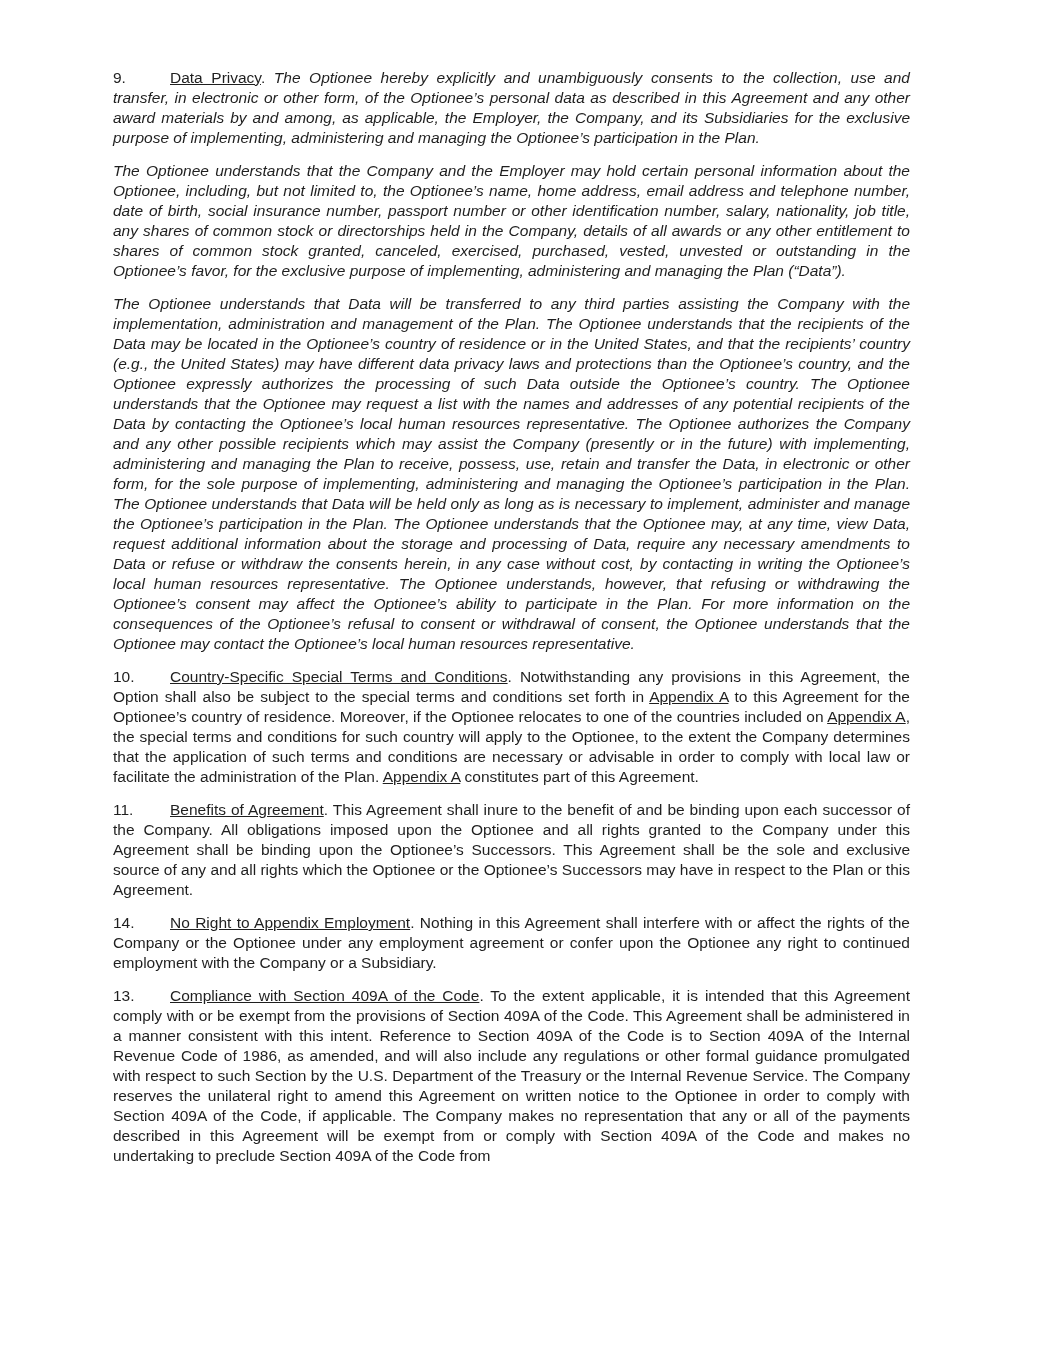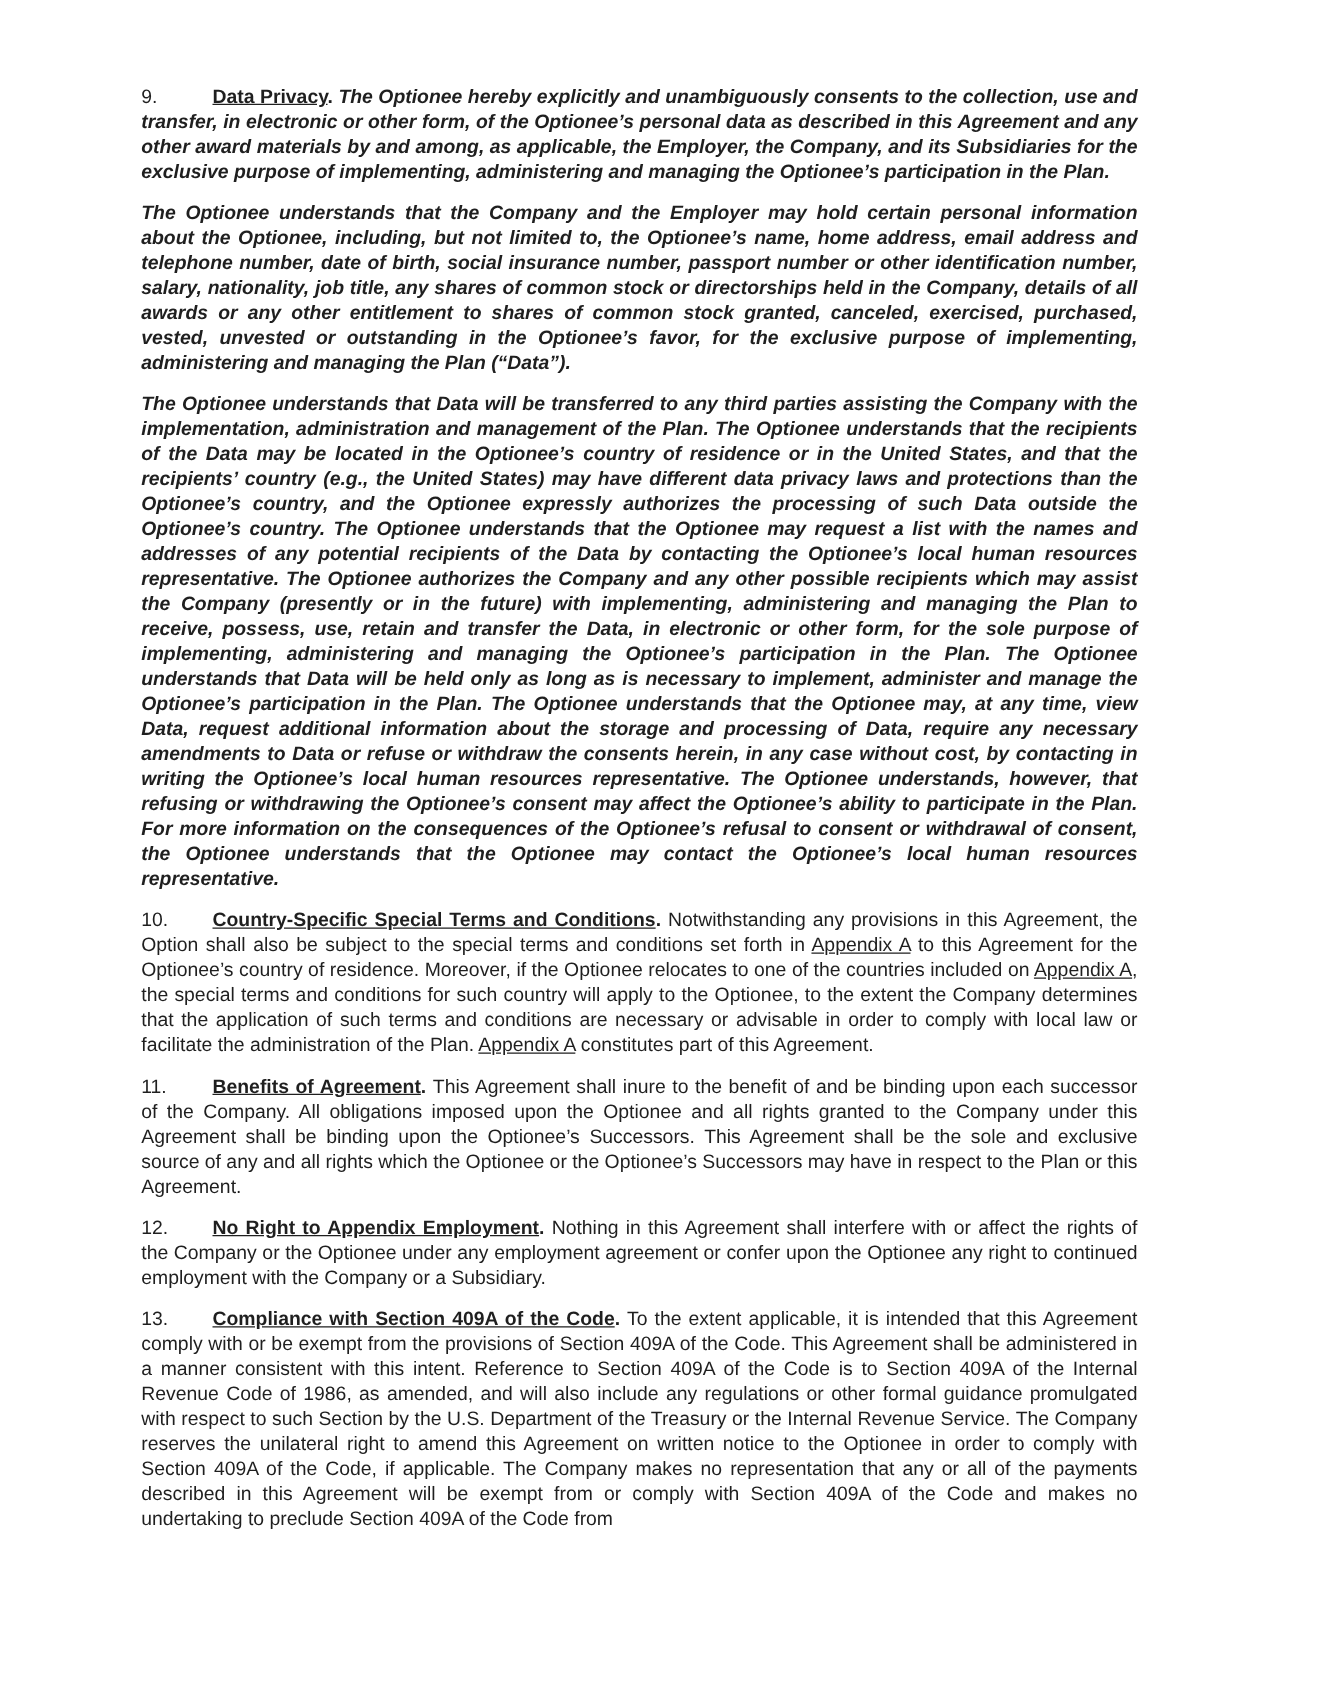--- a/index.html
+++ b/index.html
@@ -27,30 +27,30 @@
     font-size: 15.5px;
     line-height: 20px;
     color: #1f1f1f;
   }
   .para-num {
     display: inline-block;
     width: 57px;
     font-style: normal;
     font-weight: normal;
   }
-  .b { font-weight: bold; margin-top: 24px; }
+  .b { font-weight: normal; margin-top: 24px; }
   .i { font-style: italic; }
   .u { text-decoration: underline; }
 </style>
 </head>
 <body>
 
 <div class="page">
   <div class="doc-body">
       <p class="para"><span class="para-num">9.</span><span class="b u">Data Privacy</span><span class="b">.  </span><span class="b i">The Optionee hereby explicitly and unambiguously consents to the collection, use and transfer, in electronic or other form, of the Optionee’s personal data as described in this Agreement and any other award materials by and among, as applicable, the Employer, the Company, and its Subsidiaries for the exclusive purpose of implementing, administering and managing the Optionee’s participation in the Plan.</span></p>
       <p class="para"><span class="b i">The Optionee understands that the Company and the Employer may hold certain personal information about the Optionee, including, but not limited to, the Optionee’s name, home address, email address and telephone number, date of birth, social insurance number, passport number or other identification number, salary, nationality, job title, any shares of common stock or directorships held in the Company, details of all awards or any other entitlement to shares of common stock granted, canceled, exercised, purchased, vested, unvested or outstanding in the Optionee’s favor, for the exclusive purpose of implementing, administering and managing the Plan (“Data”).</span></p>
       <p class="para"><span class="b i">The Optionee understands that Data will be transferred to any third parties assisting the Company with the implementation, administration and management of the Plan.  The Optionee understands that the recipients of the Data may be located in the Optionee’s country of residence or in the United States, and that the recipients’ country (e.g., the United States) may have different data privacy laws and protections than the Optionee’s country, and the Optionee expressly authorizes the processing of such Data outside the Optionee’s country.  The Optionee understands that the Optionee may request a list with the names and addresses of any potential recipients of the Data by contacting the Optionee’s local human resources representative.  The Optionee authorizes the Company and any other possible recipients which may assist the Company (presently or in the future) with implementing, administering and managing the Plan to receive, possess, use, retain and transfer the Data, in electronic or other form, for the sole purpose of implementing, administering and managing the Optionee’s participation in the Plan.  The Optionee understands that Data will be held only as long as is necessary to implement, administer and manage the Optionee’s participation in the Plan.  The Optionee understands that the Optionee may, at any time, view Data, request additional information about the storage and processing of Data, require any necessary amendments to Data or refuse or withdraw the consents herein, in any case without cost, by contacting in writing the Optionee’s local human resources representative.  The Optionee understands, however, that refusing or withdrawing the Optionee’s consent may affect the Optionee’s ability to participate in the Plan.  For more information on the consequences of the Optionee’s refusal to consent or withdrawal of consent, the Optionee understands that the Optionee may contact the Optionee’s local human resources representative.</span></p>
       <p class="para"><span class="para-num">10.</span><span class="b u">Country-Specific Special Terms and Conditions</span><span class="b">.  </span><span class="">Notwithstanding any provisions in this Agreement, the Option shall also be subject to the special terms and conditions set forth in </span><span class="u">Appendix A</span><span class=""> to this Agreement for the Optionee’s country of residence.  Moreover, if the Optionee relocates to one of the countries included on </span><span class="u">Appendix A</span><span class="">, the special terms and conditions for such country will apply to the Optionee, to the extent the Company determines that the application of such terms and conditions are necessary or advisable in order to comply with local law or facilitate the administration of the Plan.  </span><span class="u">Appendix A</span><span class=""> constitutes part of this Agreement.</span></p>
       <p class="para"><span class="para-num">11.</span><span class="b u">Benefits of Agreement</span><span class="b">.  </span><span class="">This Agreement shall inure to the benefit of and be binding upon each successor of the Company.  All obligations imposed upon the Optionee and all rights granted to the Company under this Agreement shall be binding upon the Optionee’s Successors.  This Agreement shall be the sole and exclusive source of any and all rights which the Optionee or the Optionee’s Successors may have in respect to the Plan or this Agreement.</span></p>
-      <p class="para"><span class="para-num">12.</span><span class="b u">No Right to Appendix Employment</span><span class="b">.  </span><span class="">Nothing in this Agreement shall interfere with or affect the rights of the Company or the Optionee under any employment agreement or confer upon the Optionee any right to continued employment with the Company or a Subsidiary.</span></p>
+      <p class="para"><span class="para-num">14.</span><span class="b u">No Right to Appendix Employment</span><span class="b">.  </span><span class="">Nothing in this Agreement shall interfere with or affect the rights of the Company or the Optionee under any employment agreement or confer upon the Optionee any right to continued employment with the Company or a Subsidiary.</span></p>
       <p class="para"><span class="para-num">13.</span><span class="b u">Compliance with Section 409A of the Code</span><span class="b">.  </span><span class="">To the extent applicable, it is intended that this Agreement comply with or be exempt from the provisions of Section 409A of the Code.  This Agreement shall be administered in a manner consistent with this intent.  Reference to Section 409A of the Code is to Section 409A of the Internal Revenue Code of 1986, as amended, and will also include any regulations or other formal guidance promulgated with respect to such Section by the U.S. Department of the Treasury or the Internal Revenue Service.  The Company reserves the unilateral right to amend this Agreement on written notice to the Optionee in order to comply with Section 409A of the Code, if applicable.  The Company makes no representation that any or all of the payments described in this Agreement will be exempt from or comply with Section 409A of the Code and makes no undertaking to preclude Section 409A of the Code from</span></p>
     </div>
 </div>
 
 </body></html>

